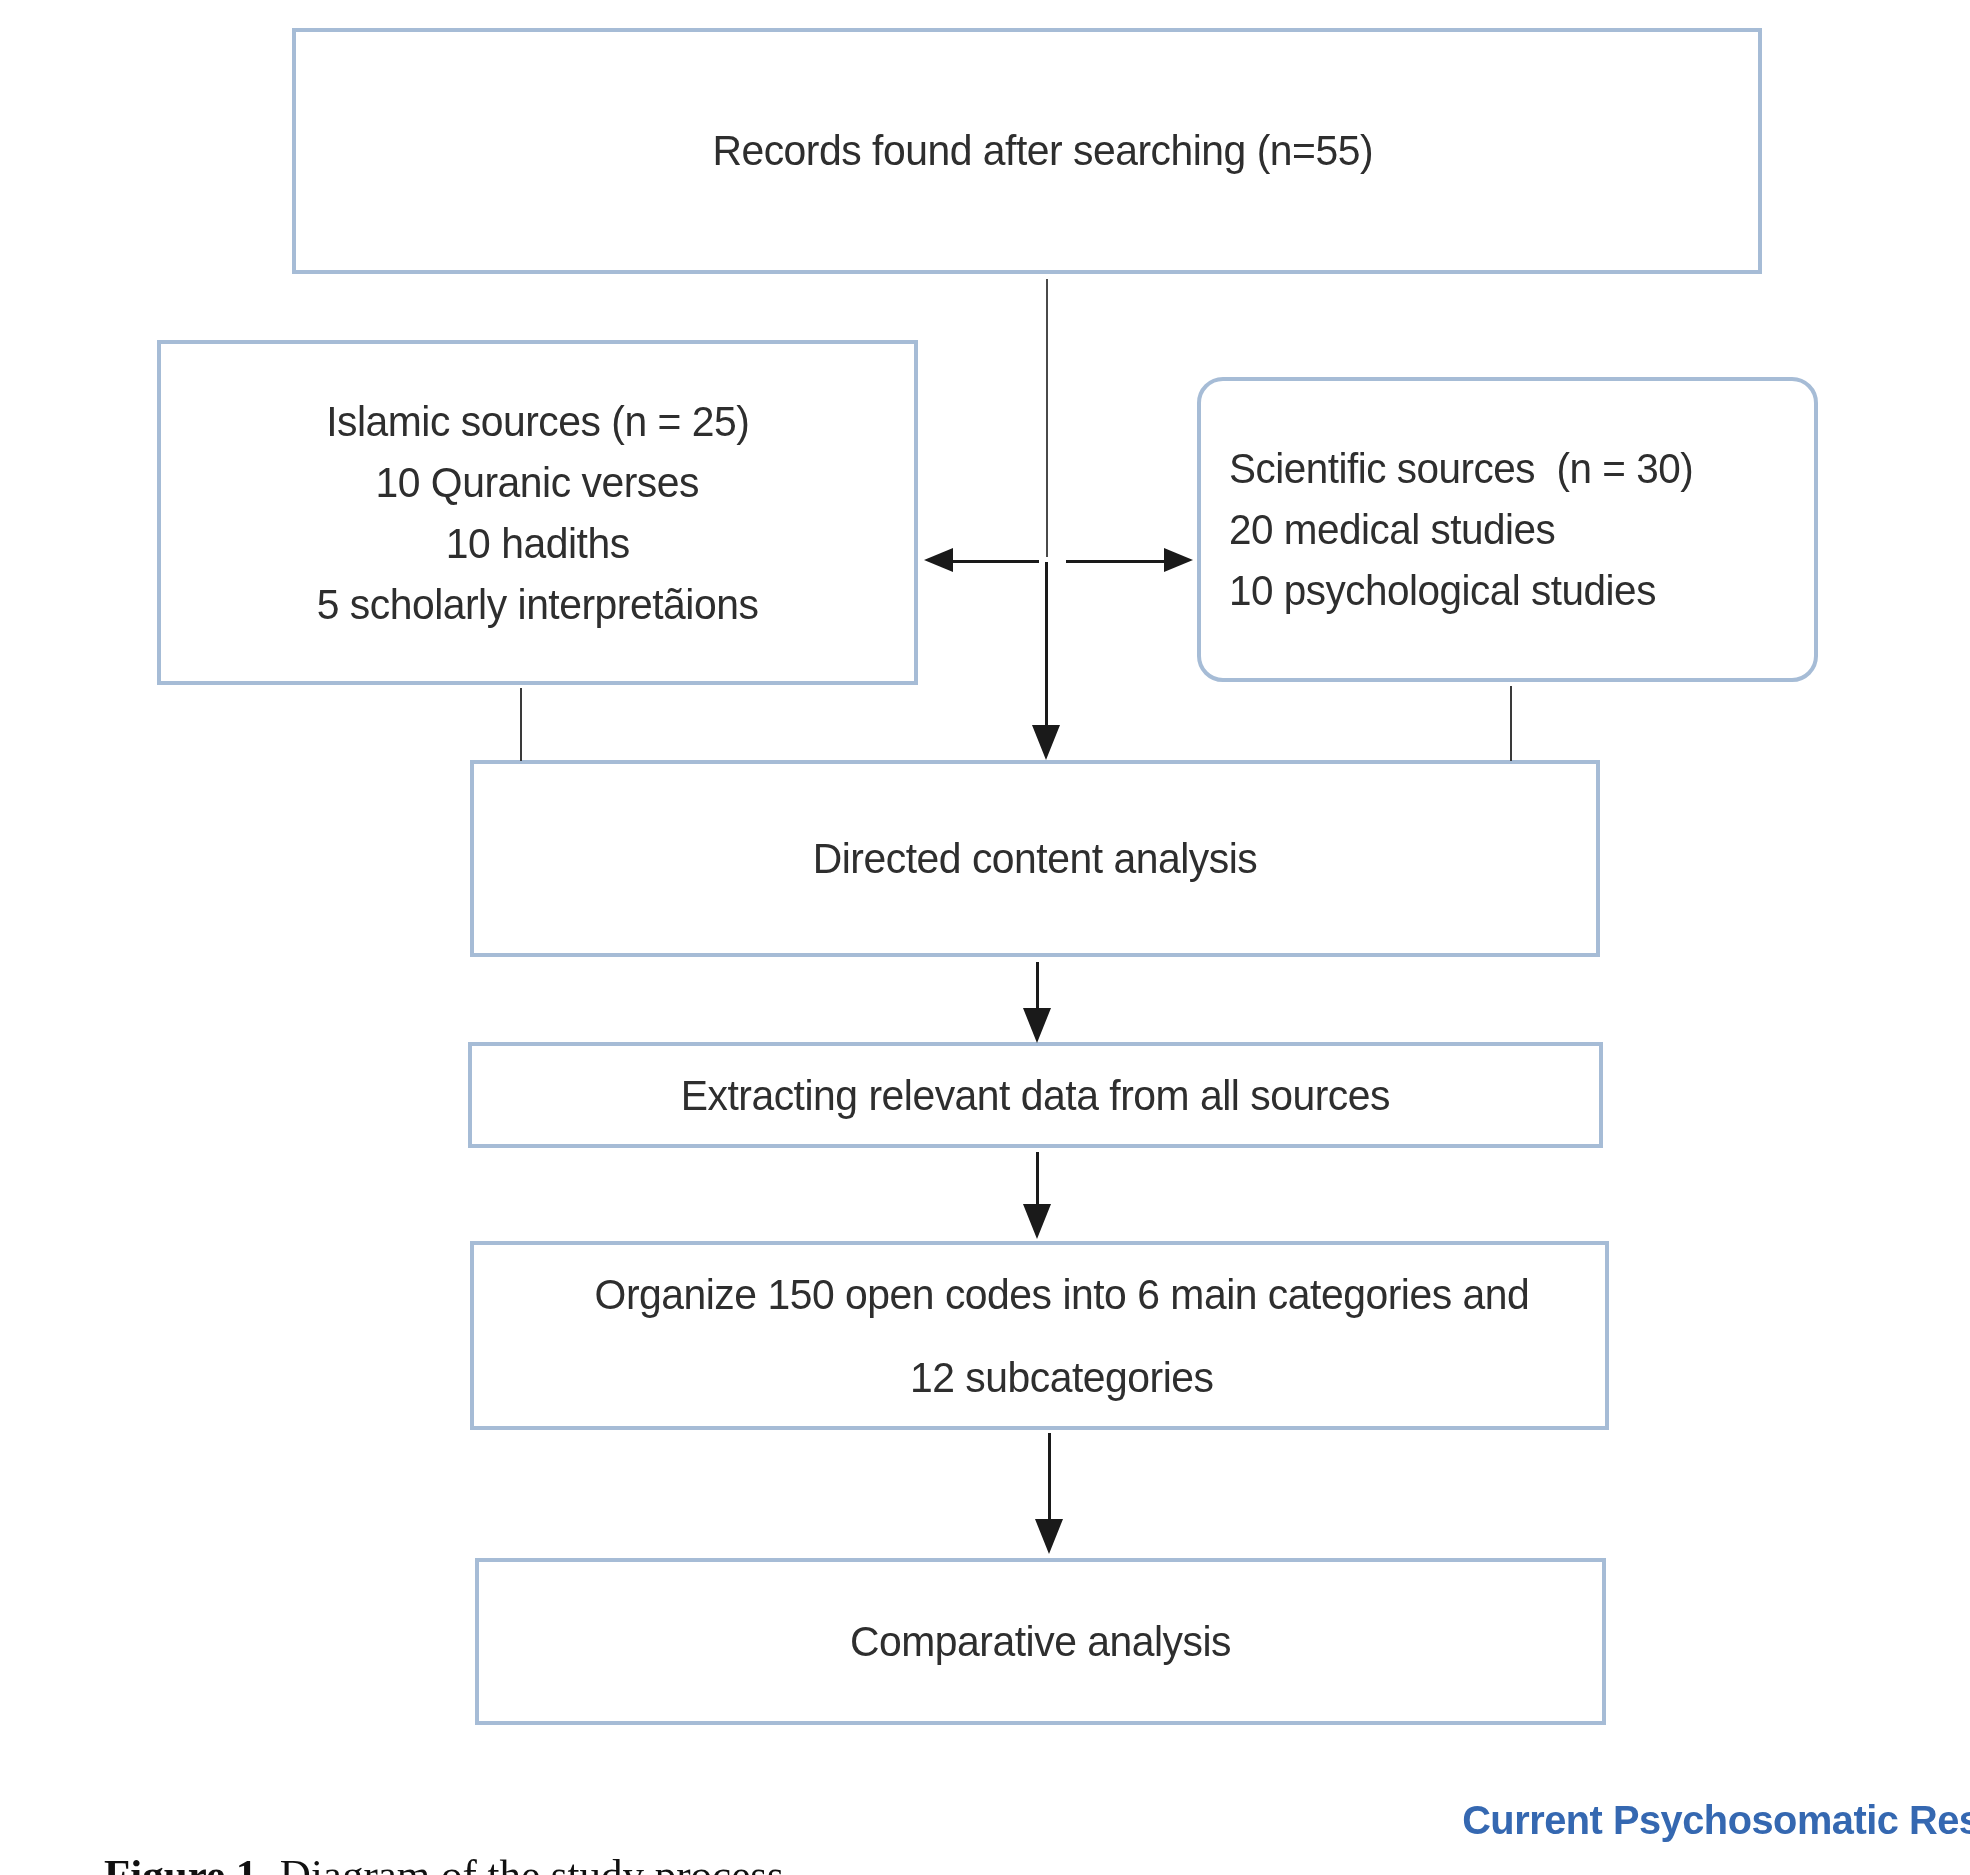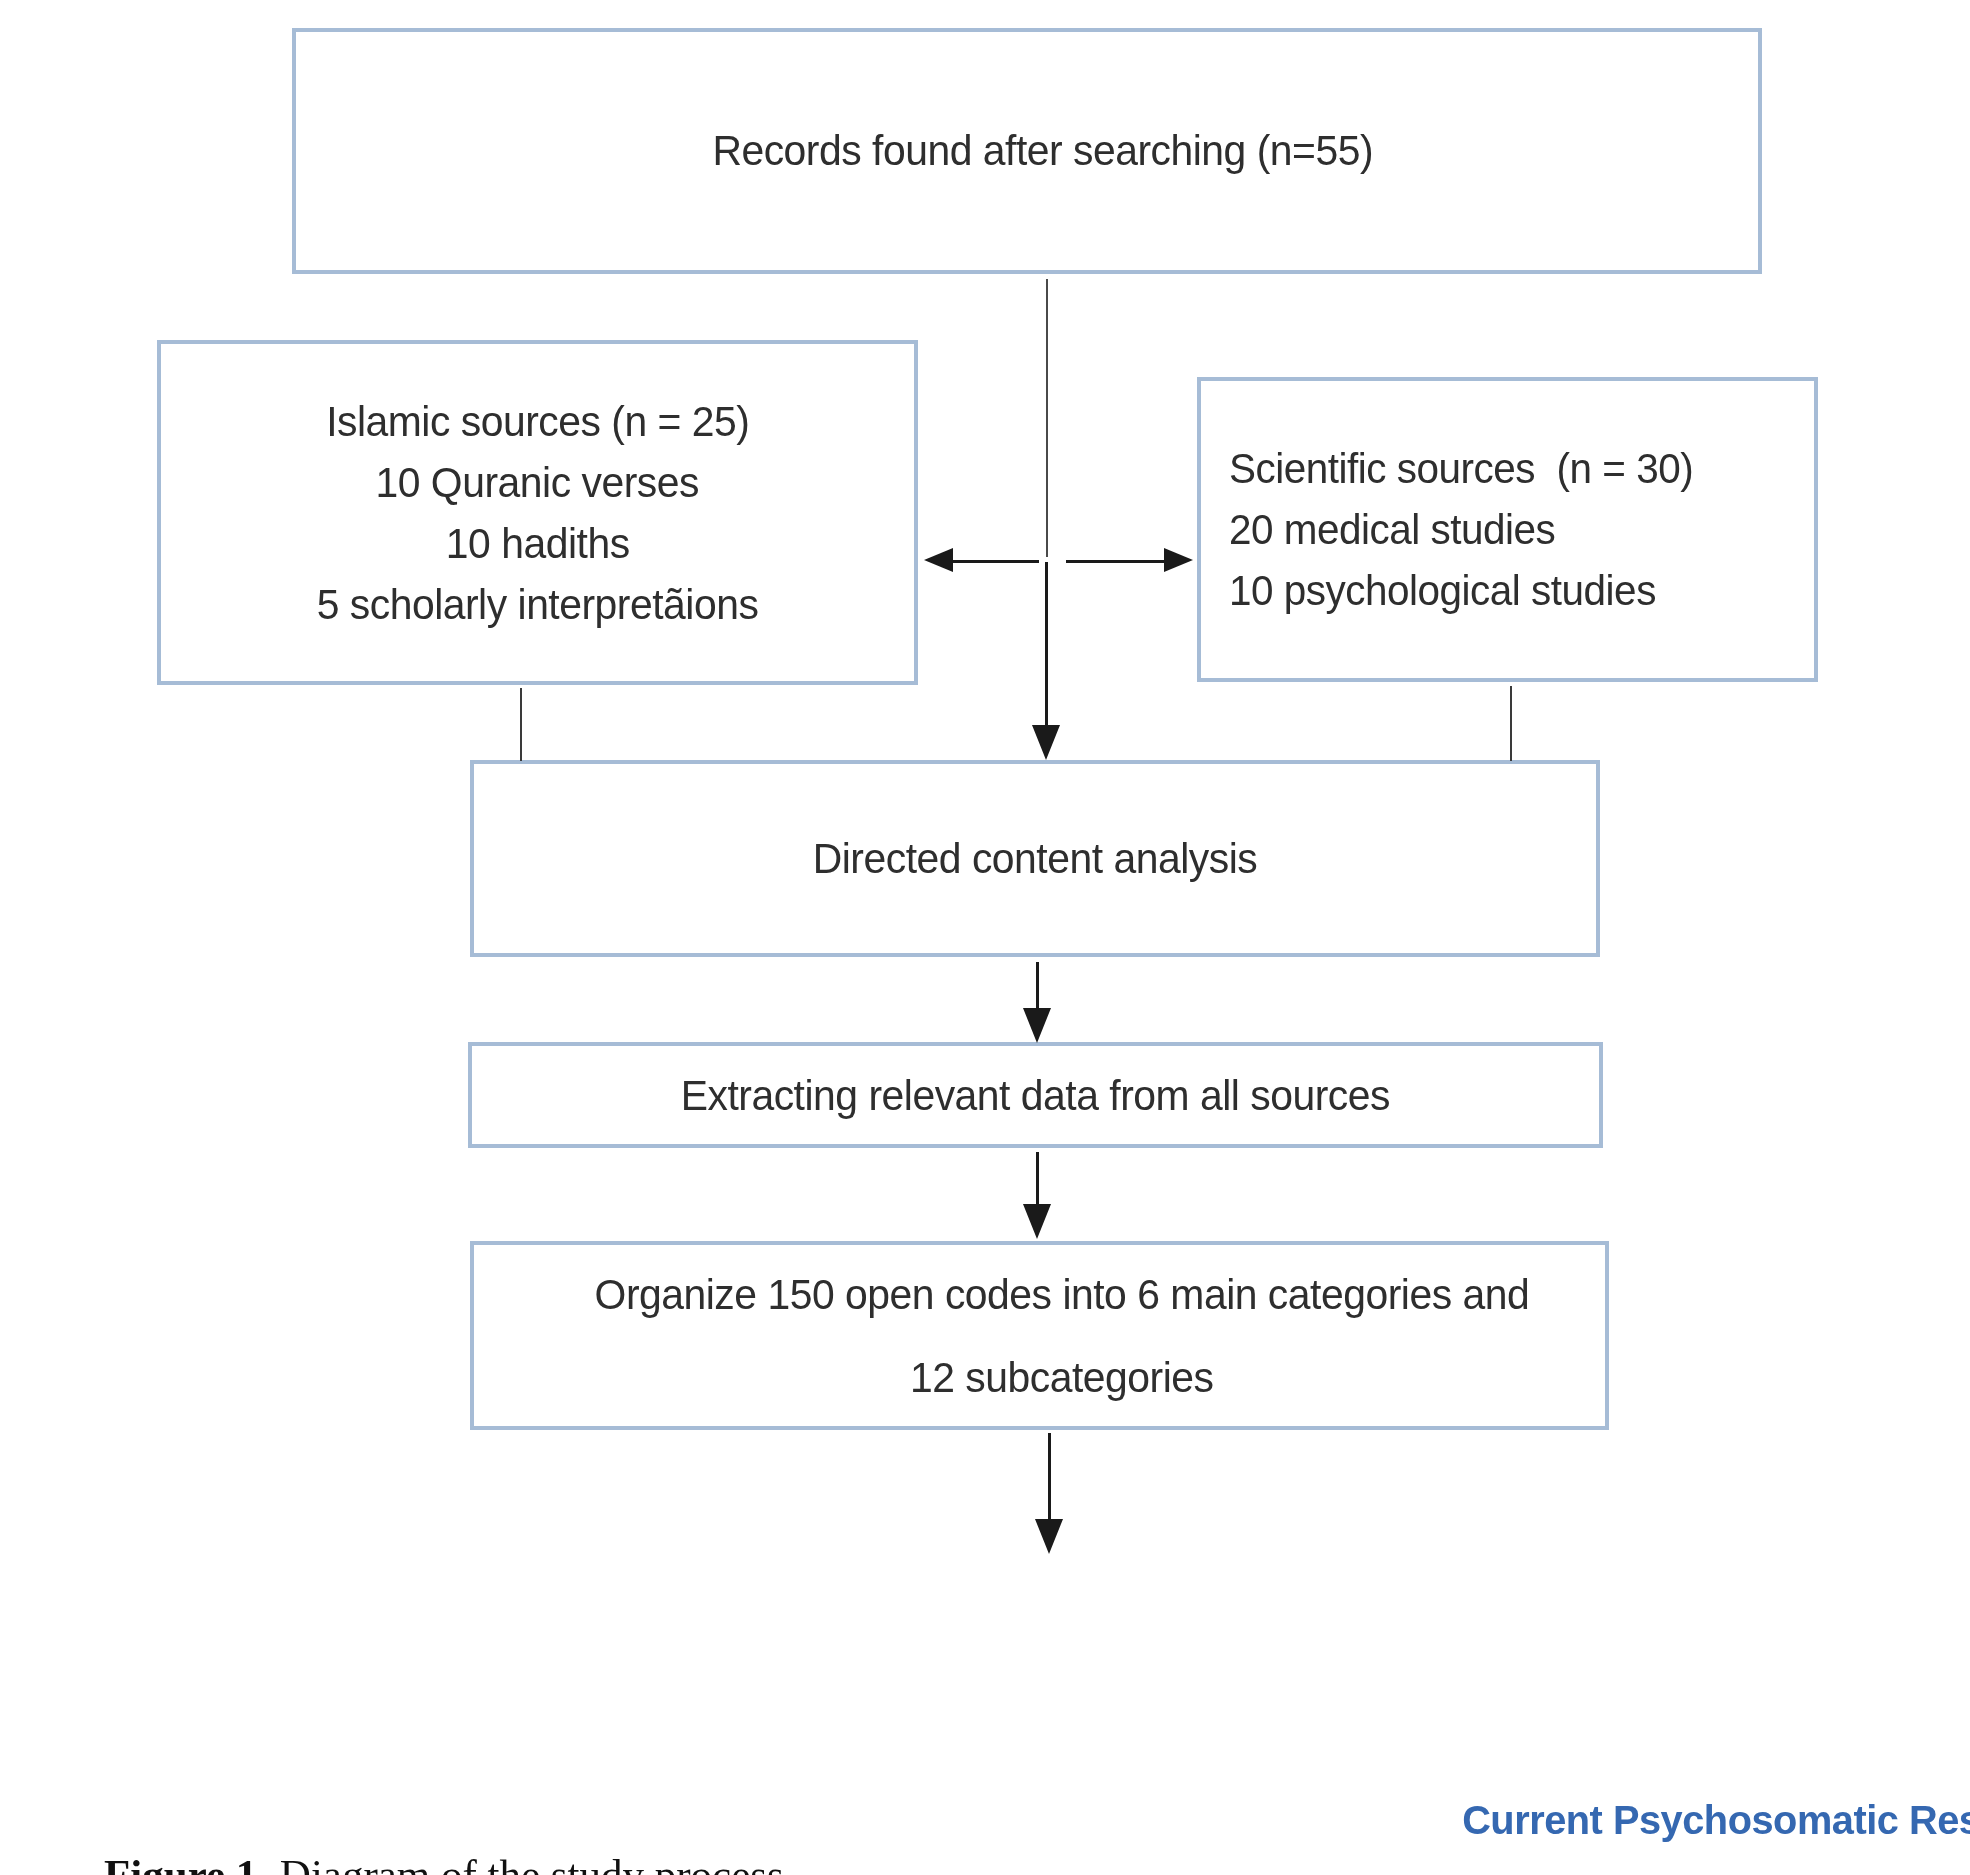--- a/index.html
+++ b/index.html
@@ -62,21 +62,21 @@
     letter-spacing: -0.5px;
     color: #3568b1;
     white-space: pre;
     transform: scaleX(0.97);
     transform-origin: right center;
   }
 
   
   #box-records     { left: 292px;  top: 27.6px;   width: 1470px; height: 246px; padding-left: 32px; }
   #box-islamic     { left: 157px;  top: 340px;  width: 761px;  height: 345px; }
-  #box-scientific  { left: 1197px; top: 377px;  width: 621px;  height: 305px; }
+  #box-scientific  { left: 1197px; top: 377px;  width: 621px;  height: 305px; border-radius: 26px; }
   #box-directed    { left: 470px;  top: 760px;  width: 1130px; height: 197px; }
   #box-extracting  { left: 468px;  top: 1042px; width: 1135px; height: 106px; }
   #box-organize    { left: 470px;  top: 1241px; width: 1139px; height: 189px; padding-left: 44px; }
   #box-comparative { left: 475px;  top: 1558px; width: 1131px; height: 167px; }
 </style>
 </head>
 <body>
 
 <div id="canvas">
 
@@ -103,20 +103,23 @@
 
   <div class="box" id="box-extracting">
     <div class="box-text">Extracting relevant data from all sources</div>
   </div>
 
   <div class="box" id="box-organize">
     <div class="box-line organize-line">Organize 150 open codes into 6 main categories and</div>
     <div class="box-line organize-line">12 subcategories</div>
   </div>
 
+  <div class="box" id="box-comparative">
+    <div class="box-text">Comparative analysis</div>
+  </div>
 
   <div class="thinline" style="left:1046px; top:279px; width:2px; height:278px;"></div>
 
   <div class="stem" style="left:948px; top:560px; width:91px; height:3px;"></div>
   <div class="stem" style="left:1066px; top:560px; width:99px; height:3px;"></div>
   <div class="arrowhead head-left" style="left:924px; top:548px;"></div>
   <div class="arrowhead head-right" style="left:1164px; top:548px;"></div>
 
   <div class="stem" style="left:1045px; top:562px; width:3px; height:163px;"></div>
   <div class="arrowhead head-down" style="left:1032px; top:725px;"></div>

